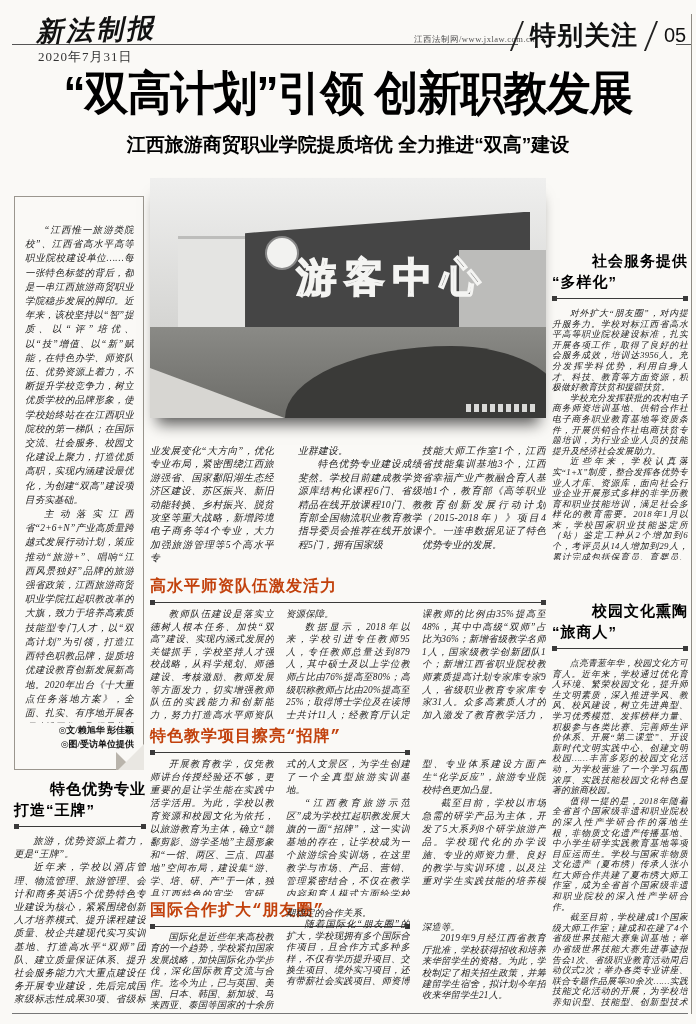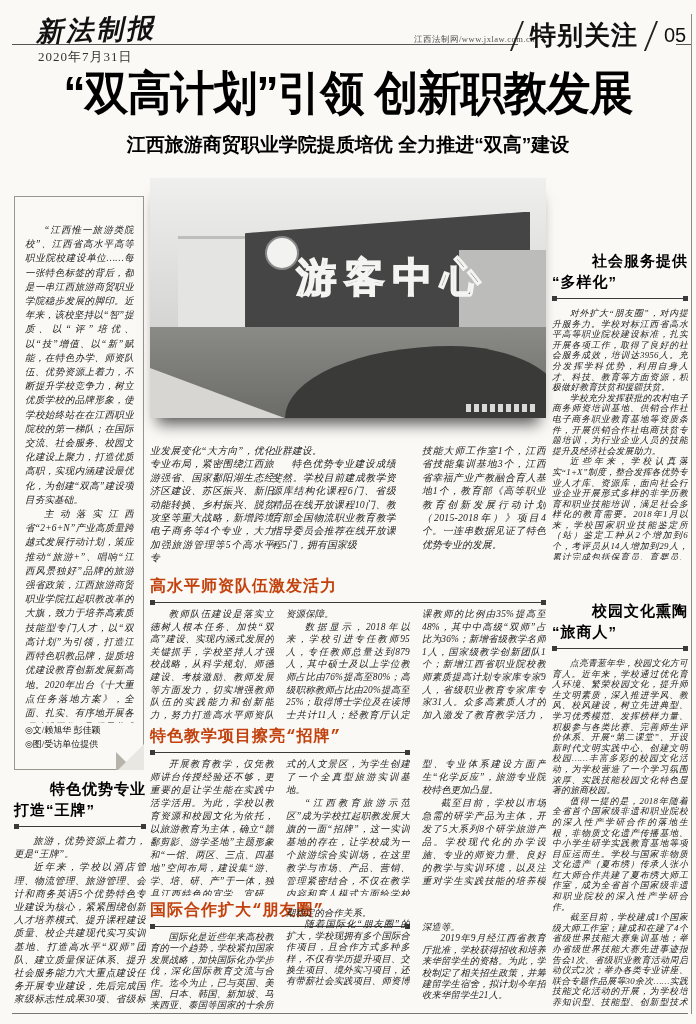--- a/index.html
+++ b/index.html
@@ -46,21 +46,21 @@
   .rule::before,.rule::after{content:"";position:absolute;top:-2px;width:5px;height:5px;background:#3a3a3a;}
   .rule::before{left:0;} .rule::after{right:0;}
 
   
   .ibox{border:1px solid #9a968e;background:#faf9f6;box-sizing:border-box;
         padding:26px 9px 12px 10px;}
   .fold1{position:absolute;right:-1px;bottom:-1px;width:0;height:0;
          border-left:26px solid transparent;border-bottom:26px solid #e9e7e2;}
   .fold2{position:absolute;right:9px;bottom:-1px;width:0;height:0;
          border-right:18px solid transparent;border-bottom:18px solid #b9b4ab;}
-  .credits{font-size:9px;font-weight:normal;line-height:14px;color:#111;}
+  .credits{font-size:9px;font-weight:bold;text-align:right;line-height:14px;color:#111;}
 
   
   .photo{background:linear-gradient(#efefee 0%,#d8d8d6 55%,#c3c3c1 100%);overflow:hidden;
          box-shadow:0 13px 14px -7px rgba(0,0,0,0.65);}
   .bwhite{position:absolute;left:7%;top:24%;width:30%;height:38%;background:#e4e4e2;
           border-top:3px solid #bdbdbb;}
   .bdark{position:absolute;left:24%;top:14%;width:72%;height:50%;background:#454545;
          clip-path:polygon(0 18%,100% 0,100% 100%,0 100%);}
   .bwing{position:absolute;left:78%;top:30%;width:22%;height:34%;background:#bcbcba;}
   .badge{position:absolute;left:29%;top:24%;width:30px;height:30px;border-radius:50%;
@@ -132,21 +132,21 @@
     <div class="signtext">游客中心</div>
     <div class="grass"></div>
     <div class="hedge"></div>
     <div class="path"></div>
     <div class="capsmudge"></div>
   </div>
 
   <div class="abs body" style="left:150px;top:444px;width:124px;height:128px;">
     <p class="noind">业发展变化“大方向”，优化专业布局，紧密围绕江西旅游强省、国家鄱阳湖生态经济区建设、苏区振兴、新旧动能转换、乡村振兴、脱贫攻坚等重大战略，新增跨境电子商务等4个专业，大力加强旅游管理等5个高水平专</p>
   </div>
-  <div class="abs body" style="left:272px;top:444px;width:124px;height:128px;">
+  <div class="abs body" style="left:298px;top:444px;width:124px;height:128px;">
     <p class="noind">业群建设。</p>
     <p class="ind">特色优势专业建设成绩斐然。学校目前建成教学资源库结构化课程6门、省级精品在线开放课程10门、教育部全国物流职业教育教学指导委员会推荐在线开放课程5门，拥有国家级</p>
   </div>
   <div class="abs body" style="left:422px;top:444px;width:124px;height:128px;">
     <p class="noind">技能大师工作室1个，江西省技能集训基地3个，江西省幸福产业产教融合育人基地1个，教育部《高等职业教育创新发展行动计划（2015-2018年）》项目4个。一连串数据见证了特色优势专业的发展。</p>
   </div>
 
   <div class="abs" style="left:150px;top:576px;width:396px;">
     <div class="midhead">高水平师资队伍激发活力</div>
     <div class="rule" style="margin-top:5px;"></div>

